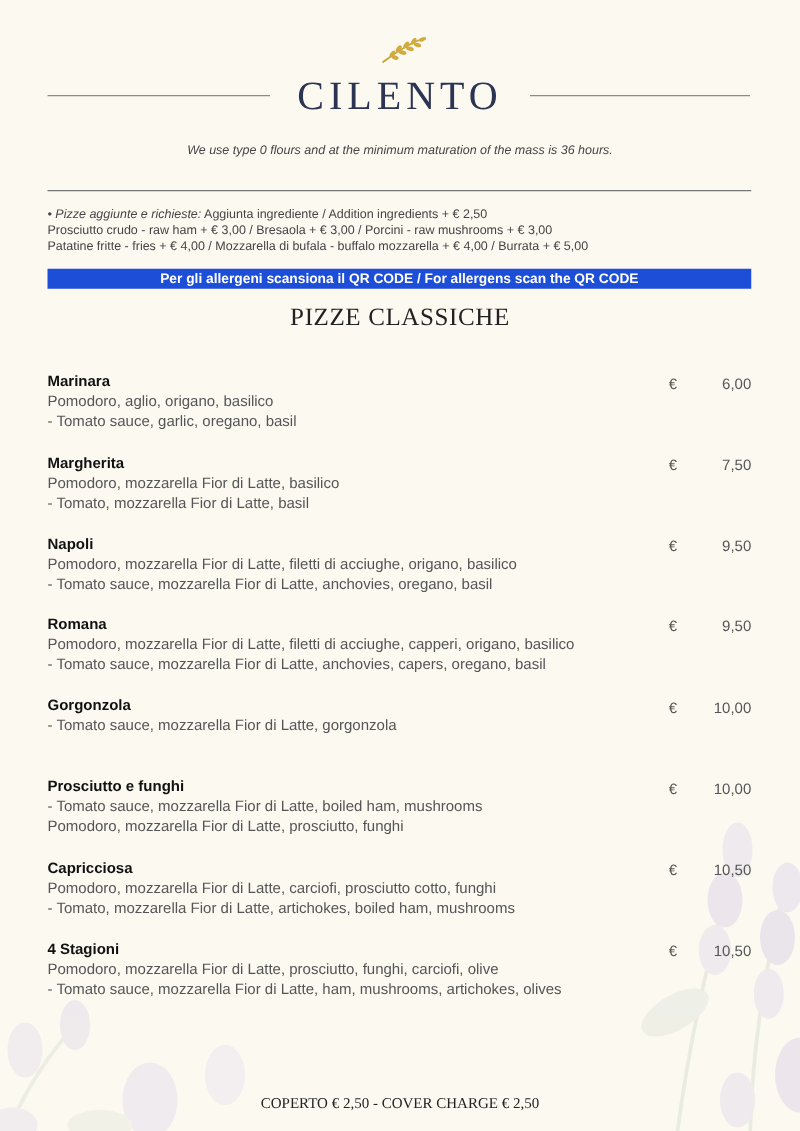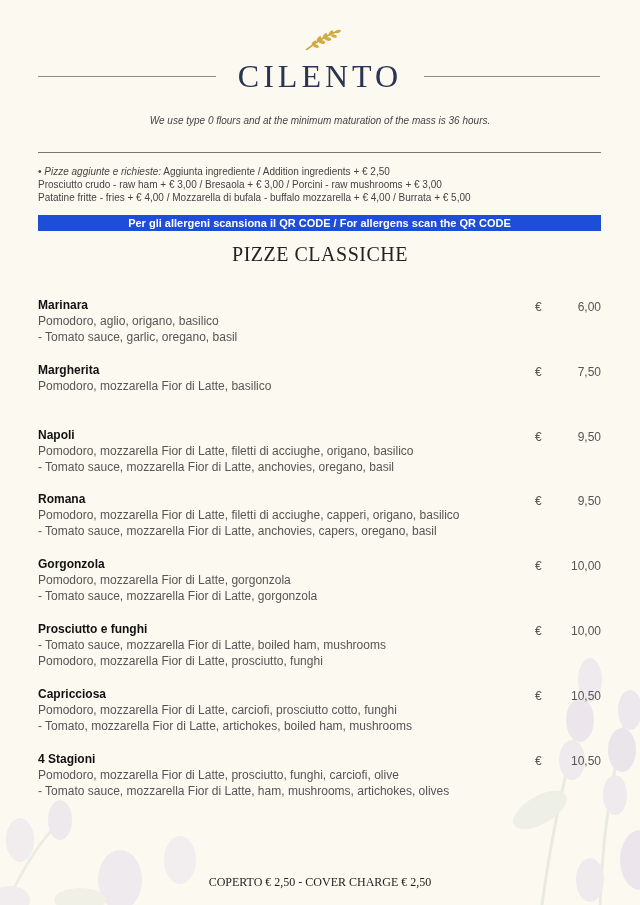--- a/index.html
+++ b/index.html
@@ -129,40 +129,40 @@
     <div class="item">
       <div class="name">Marinara</div>
       <div class="desc">Pomodoro, aglio, origano, basilico</div>
       <div class="desc">- Tomato sauce, garlic, oregano, basil</div>
       <span class="cur">€</span>
       <span class="price">6,00</span>
     </div>
     <div class="item">
       <div class="name">Margherita</div>
       <div class="desc">Pomodoro, mozzarella Fior di Latte, basilico</div>
+      <div class="desc">- Tomato, mozzarella Fior di Latte, basil</div>
       <span class="cur">€</span>
       <span class="price">7,50</span>
     </div>
     <div class="item">
       <div class="name">Napoli</div>
       <div class="desc">Pomodoro, mozzarella Fior di Latte, filetti di acciughe, origano, basilico</div>
       <div class="desc">- Tomato sauce, mozzarella Fior di Latte, anchovies, oregano, basil</div>
       <span class="cur">€</span>
       <span class="price">9,50</span>
     </div>
     <div class="item">
       <div class="name">Romana</div>
       <div class="desc">Pomodoro, mozzarella Fior di Latte, filetti di acciughe, capperi, origano, basilico</div>
       <div class="desc">- Tomato sauce, mozzarella Fior di Latte, anchovies, capers, oregano, basil</div>
       <span class="cur">€</span>
       <span class="price">9,50</span>
     </div>
     <div class="item">
       <div class="name">Gorgonzola</div>
-      <div class="desc">Pomodoro, mozzarella Fior di Latte, gorgonzola</div>
       <div class="desc">- Tomato sauce, mozzarella Fior di Latte, gorgonzola</div>
       <span class="cur">€</span>
       <span class="price">10,00</span>
     </div>
     <div class="item">
       <div class="name">Prosciutto e funghi</div>
       <div class="desc">- Tomato sauce, mozzarella Fior di Latte, boiled ham, mushrooms</div>
       <div class="desc">Pomodoro, mozzarella Fior di Latte, prosciutto, funghi</div>
       <span class="cur">€</span>
       <span class="price">10,00</span>

